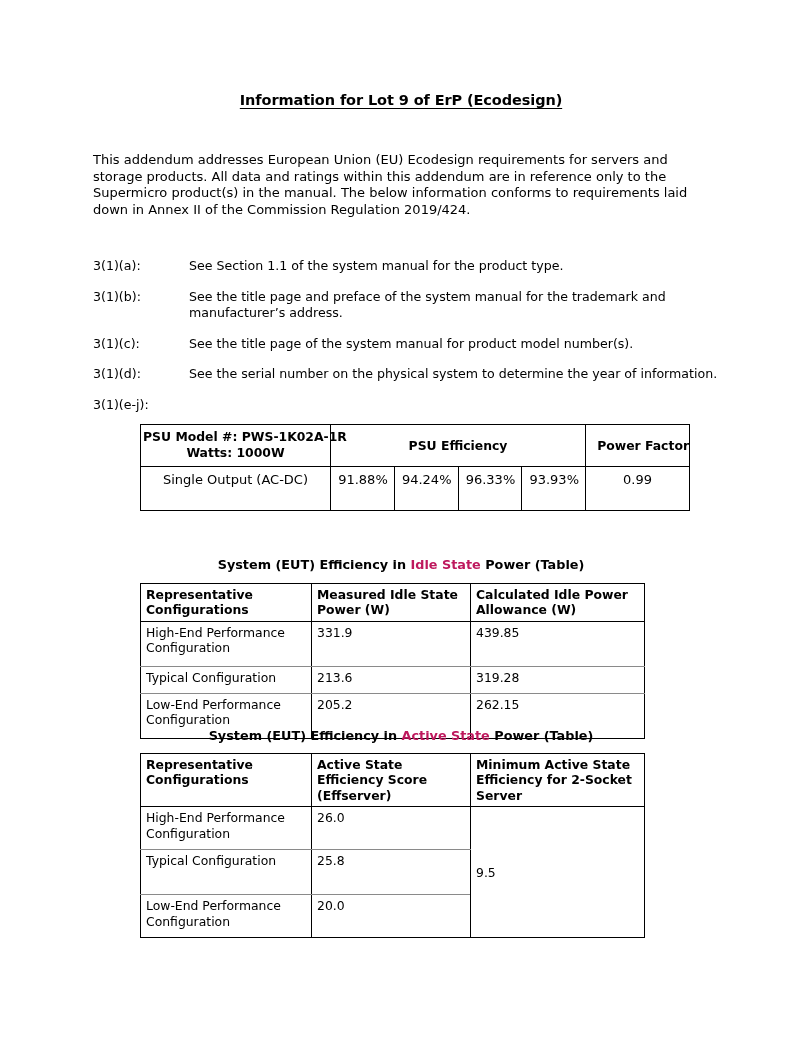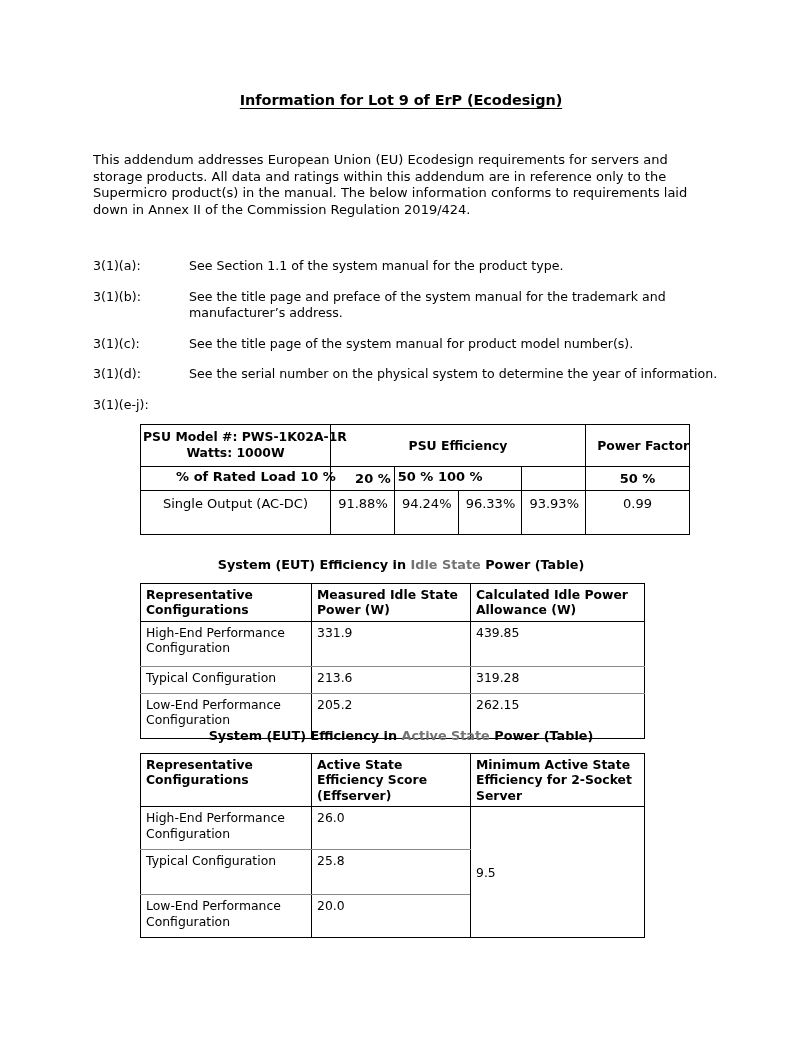--- a/index.html
+++ b/index.html
@@ -166,21 +166,21 @@
 
   
   .section-caption {
     position: absolute;
     left: 0;
     width: 802px;
     text-align: center;
     font-size: 12.8px;
     font-weight: bold;
   }
-  .caption-red { color: #737373; }
+  .caption-red { color: #be185d; }
 
   
   .cfg-table-wrap {
     position: absolute;
     left: 140px;
   }
   .cfg-table {
     width: 505px;
     border: 1.6px solid #000;
   }
@@ -254,31 +254,20 @@
     <table class="psu-table">
       <tbody>
           <tr>
         <td class="psu-model" rowspan="1">
           <div>PSU Model #: PWS-1K02A-1R</div>
           <div>Watts: 1000W</div>
         </td>
         <td class="psu-eff-head" colspan="4">PSU Efficiency</td>
         <td class="psu-pf-head">Power Factor</td>
       </tr>
-      <tr class="psu-sub">
-        <td class="sub-load">
-          <div class="inner">% of Rated Load  10 %</div>
-        </td>
-        <td class="sub-right">20 %</td>
-        <td class="sub-split" colspan="2">
-          <div class="inner">50 %  100 %</div>
-        </td>
-        <td class="sub-center"></td>
-        <td class="sub-center">50 %</td>
-      </tr>
       <tr class="psu-data">
         <td class="c">Single Output (AC-DC)</td>
         <td class="r">91.88%</td>
         <td class="r">94.24%</td>
         <td class="r">96.33%</td>
         <td class="r">93.93%</td>
         <td class="c">0.99</td>
       </tr>
     </tbody>
       </table>

